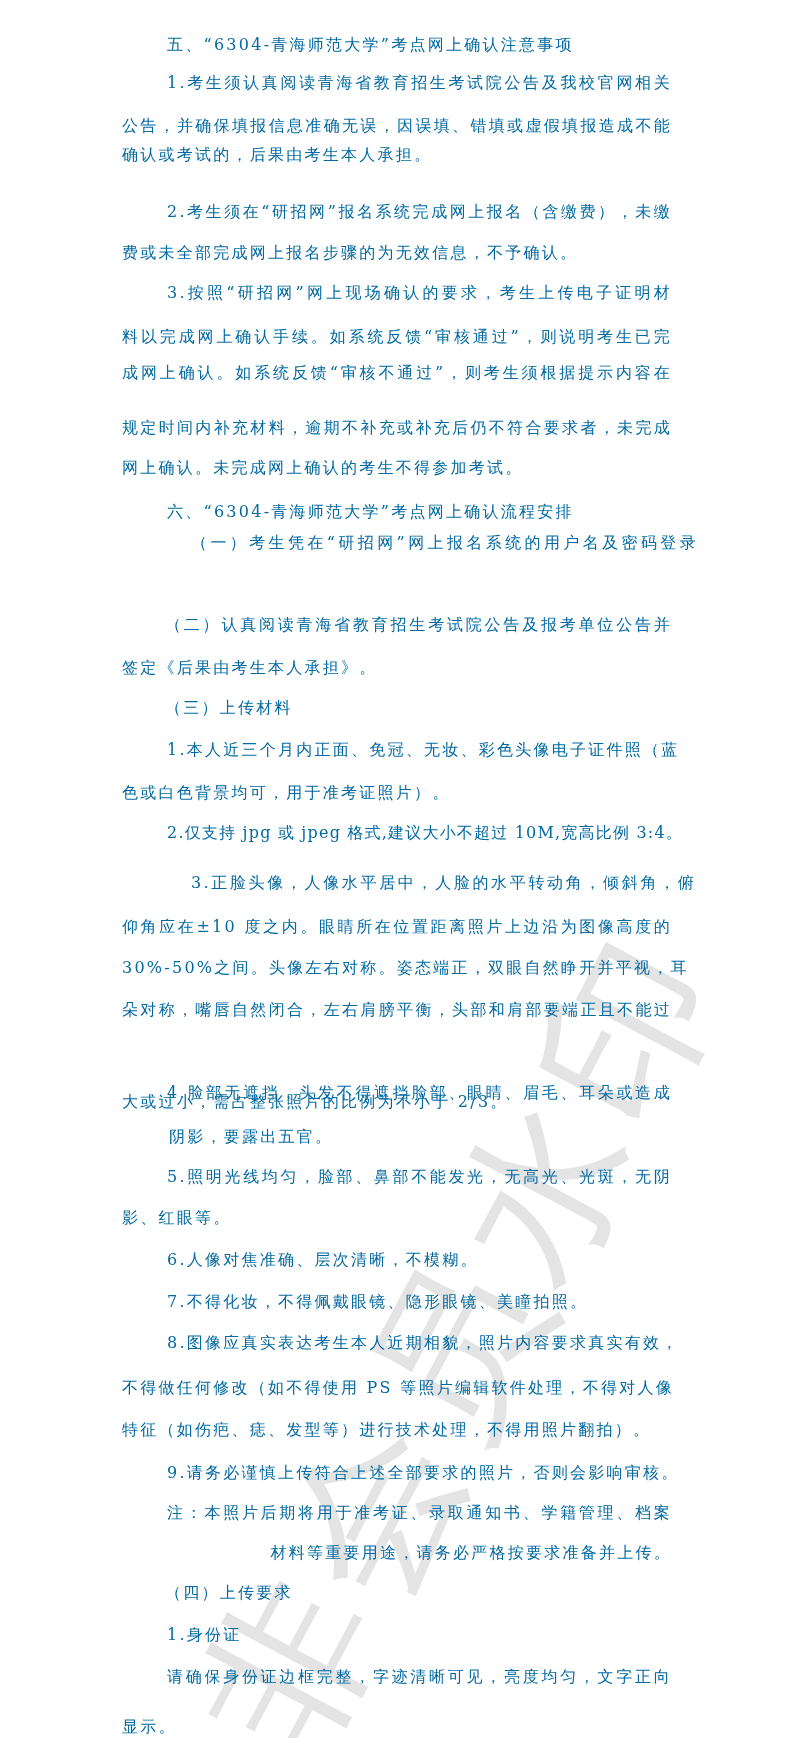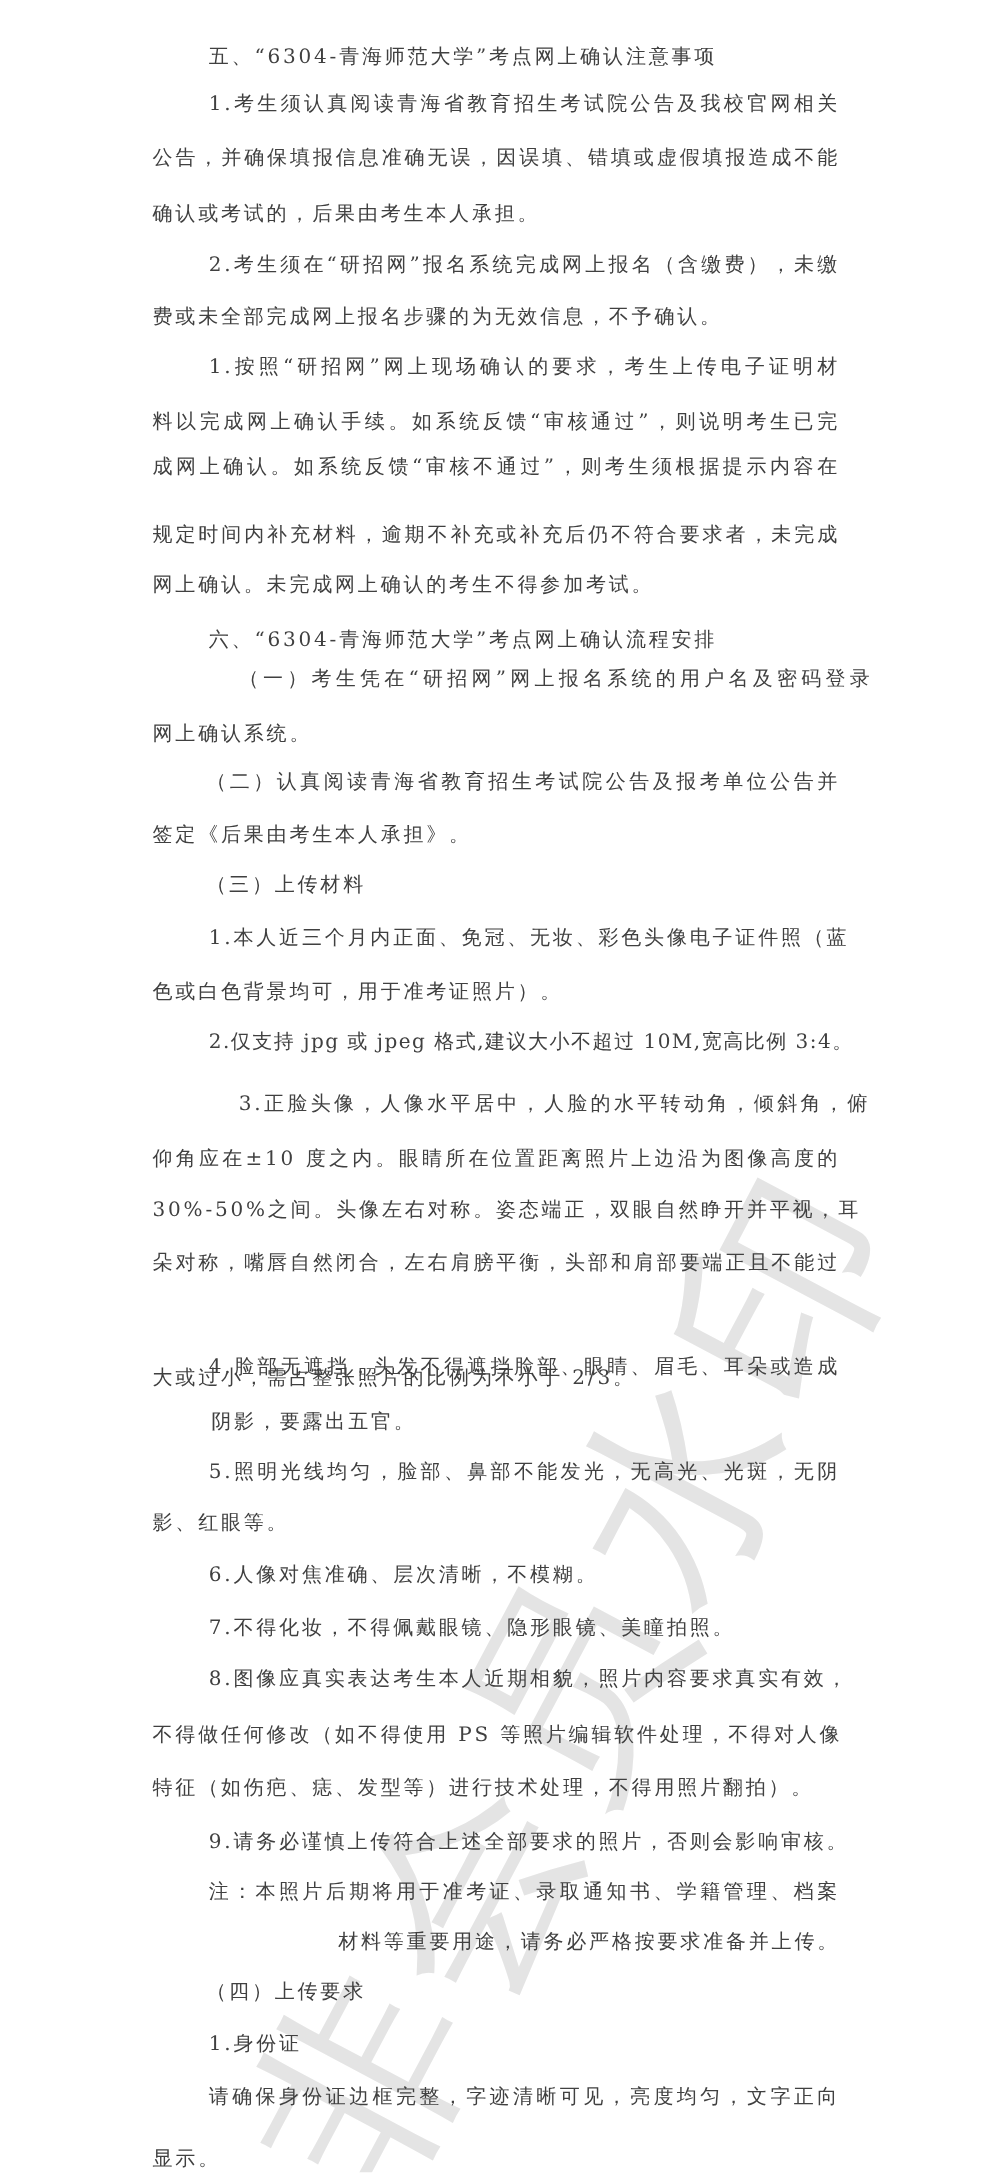--- a/index.html
+++ b/index.html
@@ -20,21 +20,21 @@
     letter-spacing: 10px;
   }
   .line {
     position: absolute;
     left: 122px;
     width: 550px;
     height: 24px;
     font-family: "DejaVu Serif", serif;
     font-size: 16px;
     line-height: 24px;
-    color: #404040;
+    color: #0369a1;
     white-space: nowrap;
     letter-spacing: 2.25px;
   }
   .line.full { text-align: justify; text-align-last: justify; }
   .line.indent { left: 167px; width: 505px; }
   .line.indent-sub { left: 165px; }
   .content { position: absolute; left: 0; top: 0; width: 787px; height: 1738px; }
 </style>
 </head>
 <body>
@@ -44,35 +44,34 @@
   <div class="watermark">
     <div class="wm-text" style="left:150px; top:1690px; transform: rotate(-62deg);">非会员水印</div>
   </div>
 
   <div class="content">
 
     <div class="line indent" style="top:33px;">五、“6304-青海师范大学”考点网上确认注意事项</div>
 
     <div class="line indent full" style="top:71px;">1.考生须认真阅读青海省教育招生考试院公告及我校官网相关</div>
     <div class="line full" style="top:114px;">公告，并确保填报信息准确无误，因误填、错填或虚假填报造成不能</div>
-    <div class="line" style="top:159px;">确认或考试的，后果由考生本人承担。</div>
+    <div class="line" style="top:143px;">确认或考试的，后果由考生本人承担。</div>
 
     <div class="line indent full" style="top:200px;">2.考生须在“研招网”报名系统完成网上报名（含缴费），未缴</div>
     <div class="line" style="top:241px;">费或未全部完成网上报名步骤的为无效信息，不予确认。</div>
 
-    <div class="line indent full" style="top:281px;">1.按照“研招网”网上现场确认的要求，考生上传电子证明材</div>
+    <div class="line indent full" style="top:281px;">3.按照“研招网”网上现场确认的要求，考生上传电子证明材</div>
     <div class="line full" style="top:325px;">料以完成网上确认手续。如系统反馈“审核通过”，则说明考生已完</div>
     <div class="line full" style="top:361px;">成网上确认。如系统反馈“审核不通过”，则考生须根据提示内容在</div>
     <div class="line full" style="top:416px;">规定时间内补充材料，逾期不补充或补充后仍不符合要求者，未完成</div>
     <div class="line" style="top:456px;">网上确认。未完成网上确认的考生不得参加考试。</div>
 
     <div class="line indent" style="top:500px;">六、“6304-青海师范大学”考点网上确认流程安排</div>
 
     <div class="line indent-sub full" style="top:531px; width:507px;margin-left:26px;">（一）考生凭在“研招网”网上报名系统的用户名及密码登录</div>
-    <div class="line" style="top:575px;">网上确认系统。</div>
 
     <div class="line indent-sub full" style="top:613px; width:507px;">（二）认真阅读青海省教育招生考试院公告及报考单位公告并</div>
     <div class="line" style="top:656px;">签定《后果由考生本人承担》。</div>
 
     <div class="line indent-sub" style="top:696px;">（三）上传材料</div>
 
     <div class="line indent full" style="top:738px;">1.本人近三个月内正面、免冠、无妆、彩色头像电子证件照（蓝</div>
     <div class="line" style="top:781px;">色或白色背景均可，用于准考证照片）。</div>
 
     <div class="line indent" style="top:821px; letter-spacing:1.2px;">2.仅支持 jpg 或 jpeg 格式,建议大小不超过 10M,宽高比例 3:4。</div>

